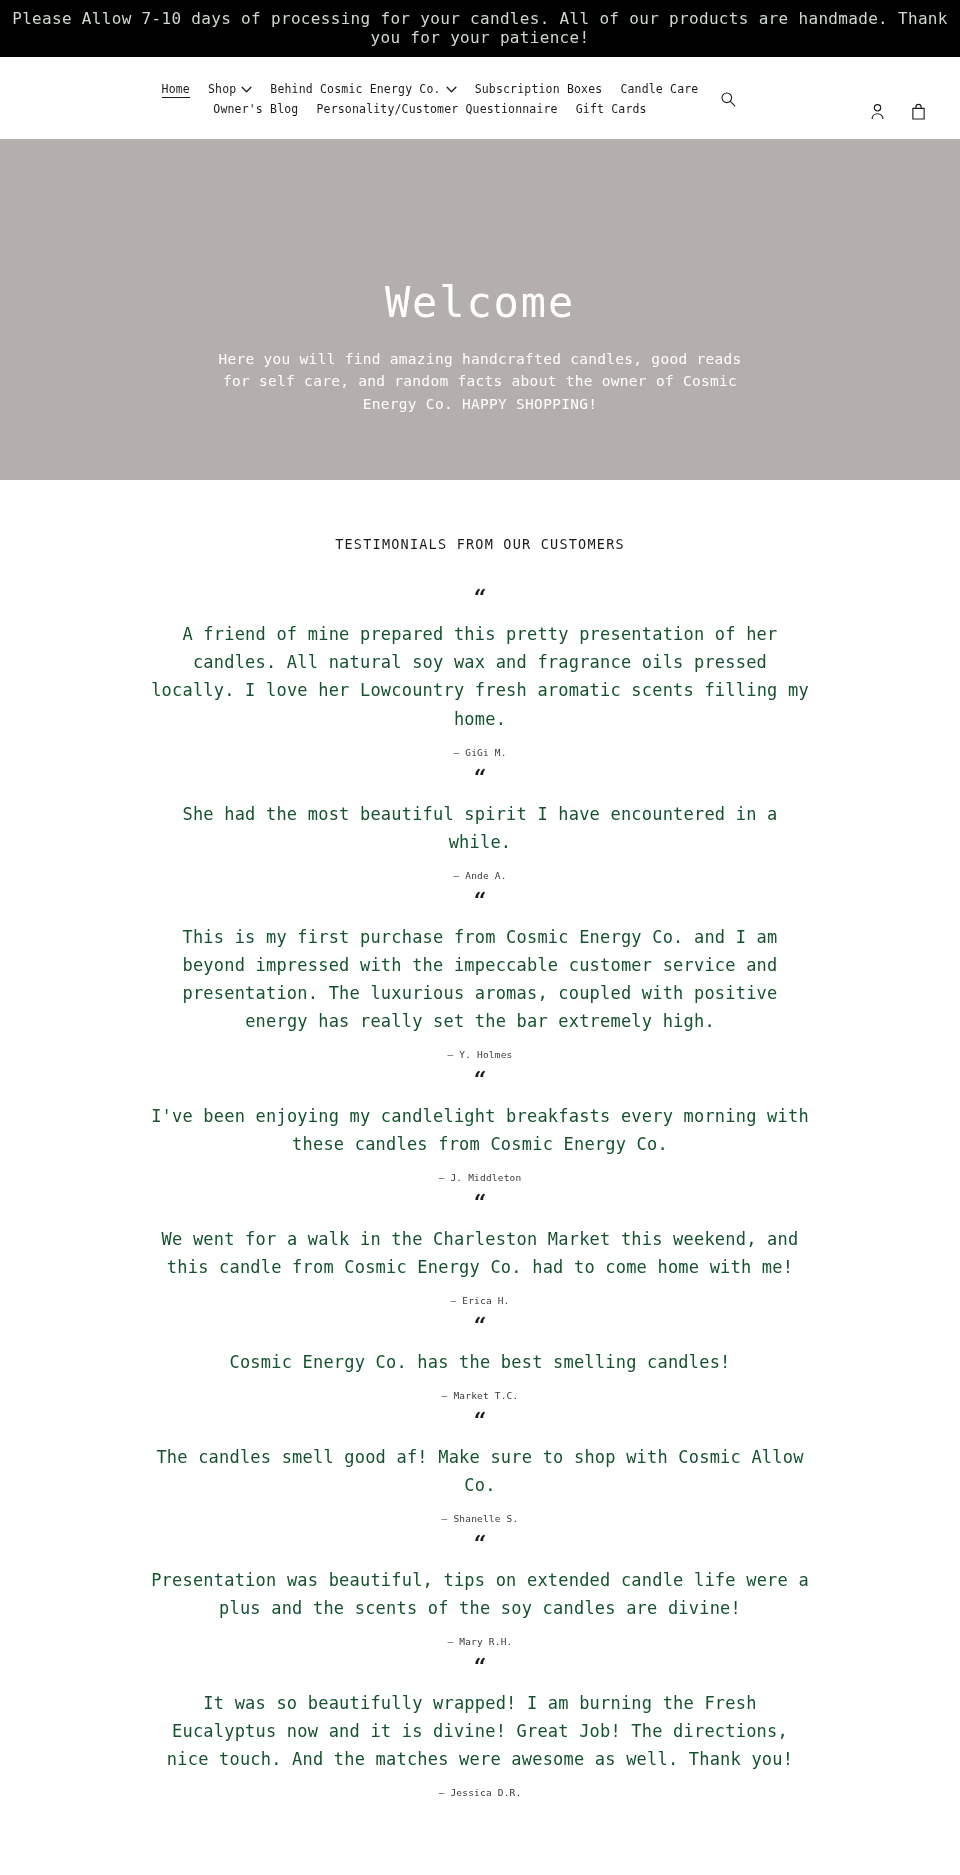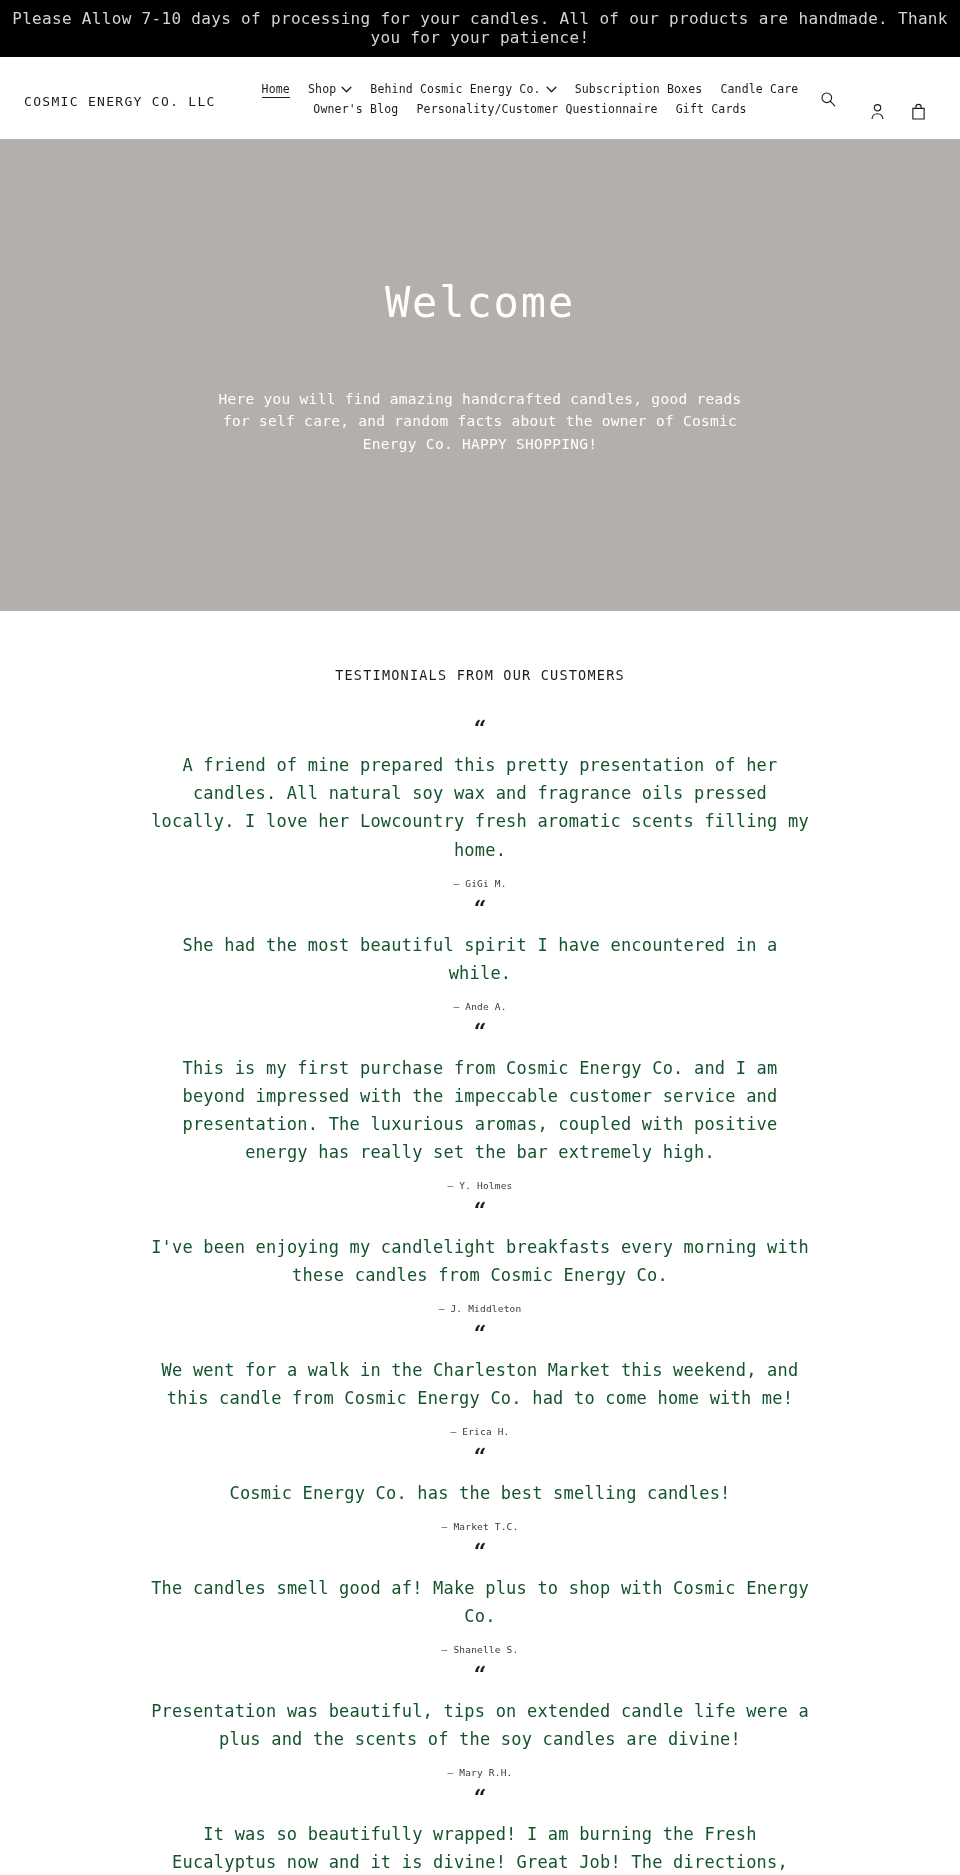--- a/index.html
+++ b/index.html
@@ -105,28 +105,27 @@
     border: 0;
     cursor: pointer;
     padding: 2px;
     line-height: 0;
     text-decoration: none;
   }
 
   
   .hero {
     background: #b4afac;
-    height: 472px;
+    height: 341px;
     display: flex;
     flex-direction: column;
     align-items: center;
     justify-content: flex-start;
     padding-top: 140px;
     text-align: center;
-    gap: 40px;
   }
   .hero-title {
     color: #ffffff;
     font-size: 42px;
     font-weight: 400;
     letter-spacing: 0.045em;
     line-height: 1.15;
     margin-bottom: 20px;
   }
   .hero-sub {
@@ -191,23 +190,20 @@
   }
   .feature-image svg { display: block; }
 </style>
 </head>
 <body>
 
 <div class="announcement-bar">Please Allow 7-10 days of processing for your candles. All of our products are handmade. Thank you for your patience!</div>
 
 <header class="site-header">
 
-  <div class="logo-block">
-    <a href="#" class="site-logo">COSMIC ENERGY CO. LLC</a>
-  </div>
 
   <div class="nav-wrap">
     <nav class="main-nav" id="main-nav"><a href="#" class="nav-item active"><span class="nav-text">Home</span></a><a href="#" class="nav-item"><span class="nav-text">Shop</span><span class="chev"><svg width="11" height="7" viewBox="0 0 12 8" fill="none" stroke="#1c1c1c" stroke-width="1.5">
               <path d="M1 1.5 L6 6.5 L11 1.5" stroke-linecap="round" stroke-linejoin="round"></path>
             </svg></span></a><a href="#" class="nav-item"><span class="nav-text">Behind Cosmic Energy Co.</span><span class="chev"><svg width="11" height="7" viewBox="0 0 12 8" fill="none" stroke="#1c1c1c" stroke-width="1.5">
               <path d="M1 1.5 L6 6.5 L11 1.5" stroke-linecap="round" stroke-linejoin="round"></path>
             </svg></span></a><a href="#" class="nav-item"><span class="nav-text">Subscription Boxes</span></a><a href="#" class="nav-item"><span class="nav-text">Candle Care</span></a><a href="#" class="nav-item"><span class="nav-text">Owner's Blog</span></a><a href="#" class="nav-item"><span class="nav-text">Personality/Customer Questionnaire</span></a><a href="#" class="nav-item"><span class="nav-text">Gift Cards</span></a></nav>
 
     <button class="search-btn" aria-label="Search">
       <svg width="16" height="16" viewBox="0 0 20 20" fill="none" stroke="#1c1c1c" stroke-width="1.4">
@@ -266,21 +262,21 @@
         <p class="testimonial-text">We went for a walk in the Charleston Market this weekend, and this candle from Cosmic Energy Co. had to come home with me!</p>
         <div class="testimonial-author">— Erica H.</div>
       </div>
       <div class="testimonial">
         <div class="quote-mark">“</div>
         <p class="testimonial-text">Cosmic Energy Co. has the best smelling candles!</p>
         <div class="testimonial-author">— Market T.C.</div>
       </div>
       <div class="testimonial">
         <div class="quote-mark">“</div>
-        <p class="testimonial-text">The candles smell good af! Make plus to shop with Cosmic Energy Co.</p>
+        <p class="testimonial-text">The candles smell good af! Make sure to shop with Cosmic Allow Co.</p>
         <div class="testimonial-author">— Shanelle S.</div>
       </div>
       <div class="testimonial">
         <div class="quote-mark">“</div>
         <p class="testimonial-text">Presentation was beautiful, tips on extended candle life were a plus and the scents of the soy candles are divine!</p>
         <div class="testimonial-author">— Mary R.H.</div>
       </div>
       <div class="testimonial">
         <div class="quote-mark">“</div>
         <p class="testimonial-text">It was so beautifully wrapped! I am burning the Fresh Eucalyptus now and it is divine! Great Job! The directions, nice touch. And the matches were awesome as well. Thank you!</p>

